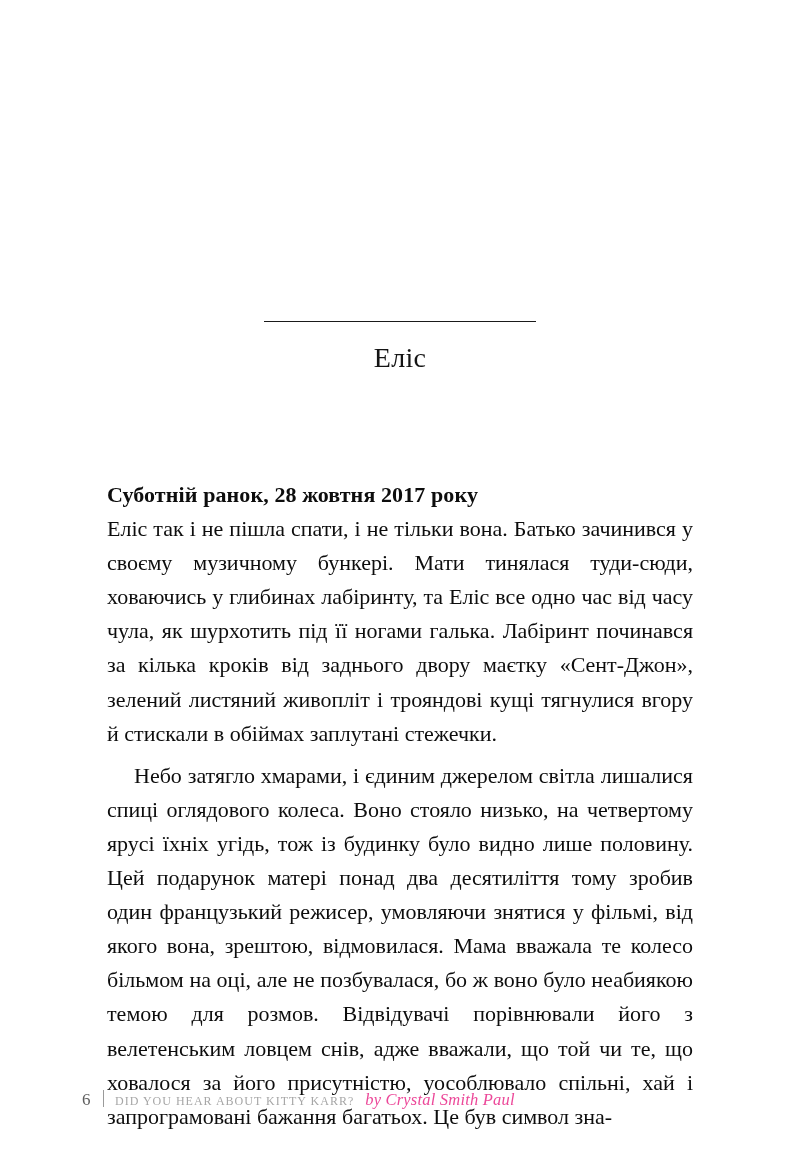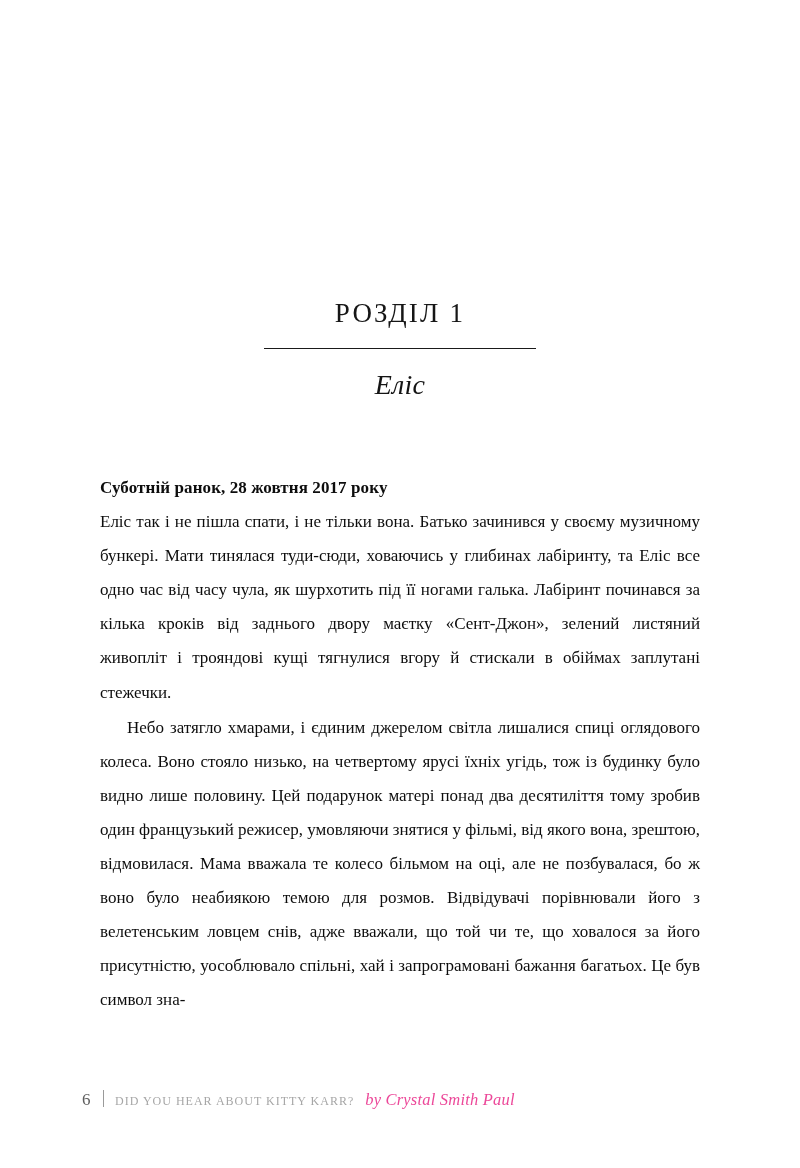--- a/index.html
+++ b/index.html
@@ -40,38 +40,37 @@
   }
   .chapter-rule {
     width: 272px;
     height: 0;
     margin: 21px auto 0 auto;
     border: 0;
     border-top: 1.6px solid #1a1a1a;
   }
   .chapter-title {
     font-family: "Liberation Serif", "DejaVu Serif", serif;
-    font-style: italic;
     font-size: 28px;
     line-height: 1.0;
     color: #141414;
     margin: 22px 0 0 0;
     letter-spacing: 0.3px;
   }
 
   
   .body-block {
     position: absolute;
     left: 99px;
     top: 470px;
     width: 602px;
   }
   .para {
-    margin: 1px;
-    font-size: 17px;
+    margin: 8px;
+    font-size: 22px;
     line-height: 34.1px;
     text-align: justify;
     text-justify: inter-word;
     color: #0d0d0d;
     hyphens: manual;
   }
   .para.lead {
     text-indent: 0;
   }
   .para.indented {
@@ -122,21 +121,20 @@
     letter-spacing: 0.2px;
     margin-left: 11px;
   }
 </style>
 </head>
 <body>
 
 <div class="page">
 
   <div class="chapter-head">
-    <div class="chapter-label">РОЗДІЛ 1</div>
     <hr class="chapter-rule">
     <div class="chapter-title">Еліс</div>
   </div>
 
   <div class="body-block">
     <p class="para lead">
       <span class="lead-in">Суботній ранок, 28 жовтня 2017 року</span><span>Еліс так і не пішла спати, і не тільки вона. Батько зачинився у своєму музичному бункері. Мати тинялася туди-сюди, ховаючись у глибинах лабіринту, та Еліс все одно час від часу чула, як шурхотить під її ногами галька. Лабіринт починався за кілька кроків від заднього двору маєтку «Сент-Джон», зелений листяний живопліт і трояндові кущі тягнулися вгору й стискали в обіймах заплутані стежечки.</span>
     </p>
     <p class="para indented">Небо затягло хмарами, і єдиним джерелом світла лишалися спиці оглядового колеса. Воно стояло низько, на четвертому ярусі їхніх угідь, тож із будинку було видно лише половину. Цей подарунок матері понад два десятиліття тому зробив один французький режисер, умовляючи знятися у фільмі, від якого вона, зрештою, відмовилася. Мама вважала те колесо більмом на оці, але не позбувалася, бо ж воно було неабиякою темою для розмов. Відвідувачі порівнювали його з велетенським ловцем снів, адже вважали, що той чи те, що ховалося за його присутністю, уособлювало спільні, хай і запрограмовані бажання багатьох. Це був символ зна-</p>
   </div>

